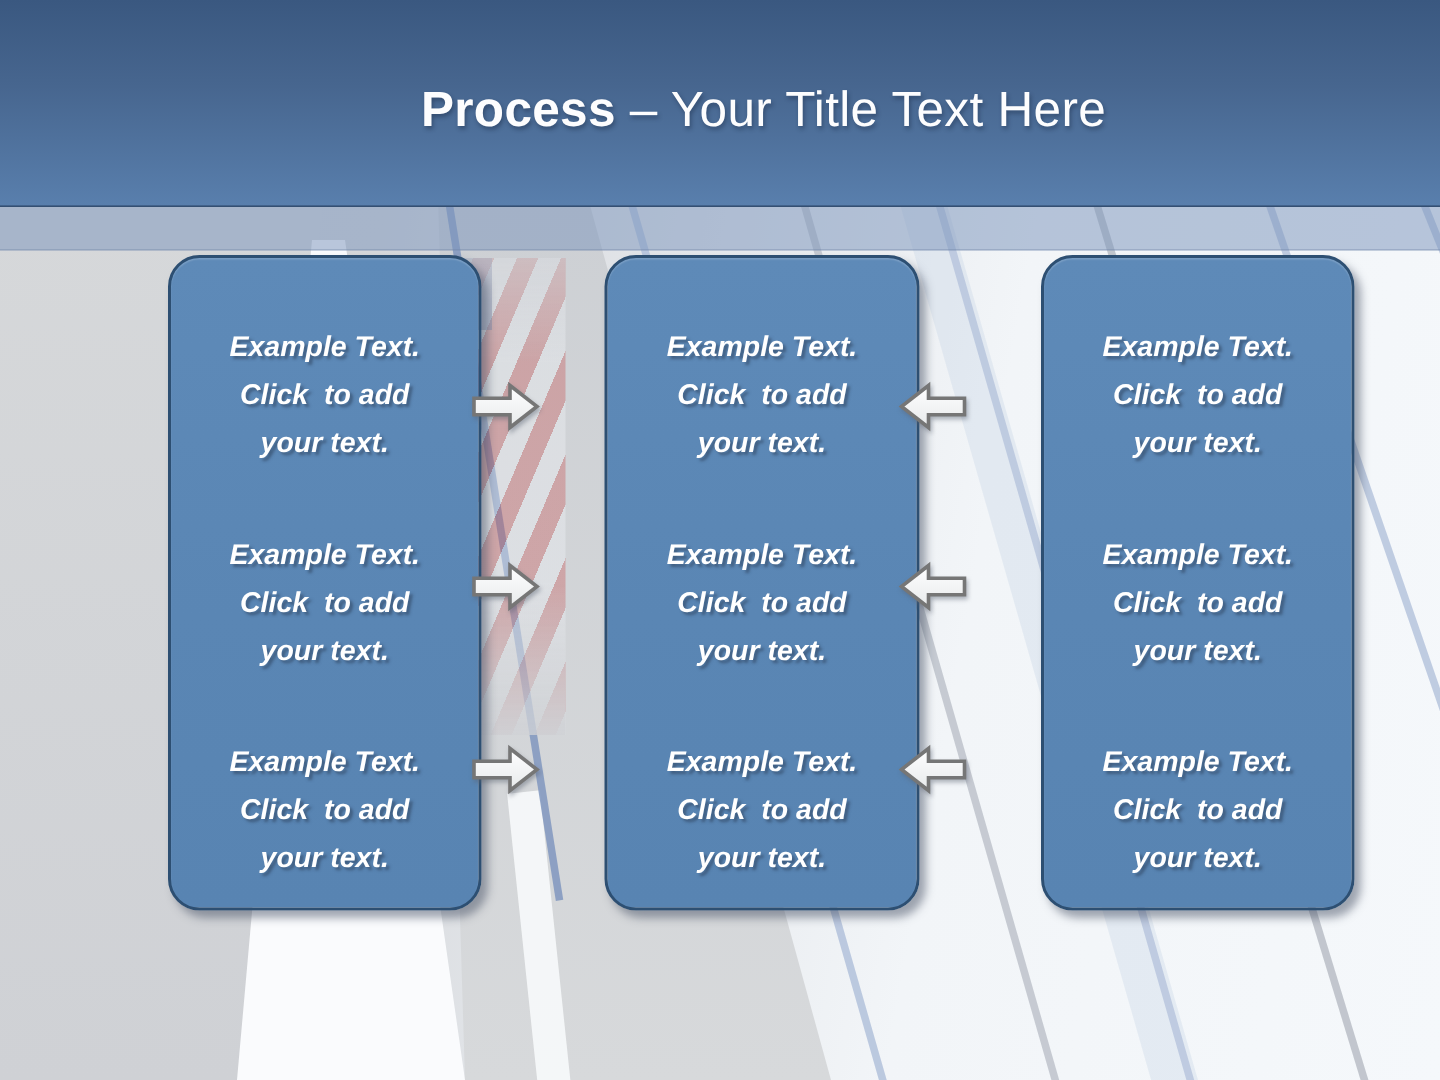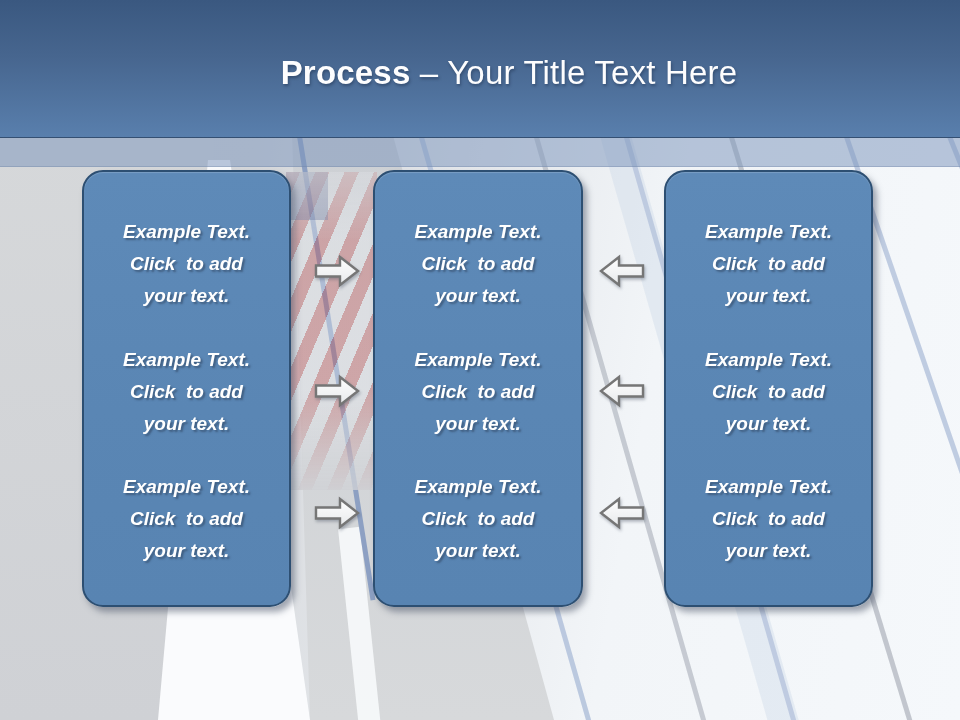--- a/index.html
+++ b/index.html
@@ -46,21 +46,21 @@
     letter-spacing:.2px;text-shadow:1px 2px 3px rgba(24,40,66,.45);white-space:nowrap;}
   .hdr h1 .tbold{font-weight:700;}
   .band{position:absolute;left:0;top:138px;width:960px;height:28px;z-index:1;
     background:rgba(125,150,188,.52);border-bottom:1px solid rgba(108,130,162,.35);}
   
   .col{position:absolute;top:170px;width:209px;height:437px;box-sizing:border-box;z-index:2;
     background:linear-gradient(180deg,#5e8ab8 0%,#5a86b4 55%,#5884b2 100%);
     border:2px solid #2d4f72;border-radius:21px;
     box-shadow:4px 5px 6px rgba(72,82,102,.5), inset 0 1px 1px rgba(255,255,255,.18);
     display:flex;flex-direction:column;justify-content:space-between;
-    padding:44px 8px 38px;}
+    padding:44px 8px 16px;margin-left:30px;}
   .col.c-left{left:82px;}
   .col.c-center{left:373px;width:210px;}
   .col.c-right{left:664px;}
   .block{height:96px;text-align:center;color:#fff;font-style:italic;font-weight:700;
     font-size:19px;line-height:32px;text-shadow:2px 2px 2px rgba(42,60,86,.55);}
   .block div{height:32px;}
   
   .arrow{position:absolute;width:46px;height:36px;z-index:3;
     filter:drop-shadow(1.5px 2px 1.5px rgba(88,98,114,.45));}
   .arrow svg{display:block;width:46px;height:36px;}

